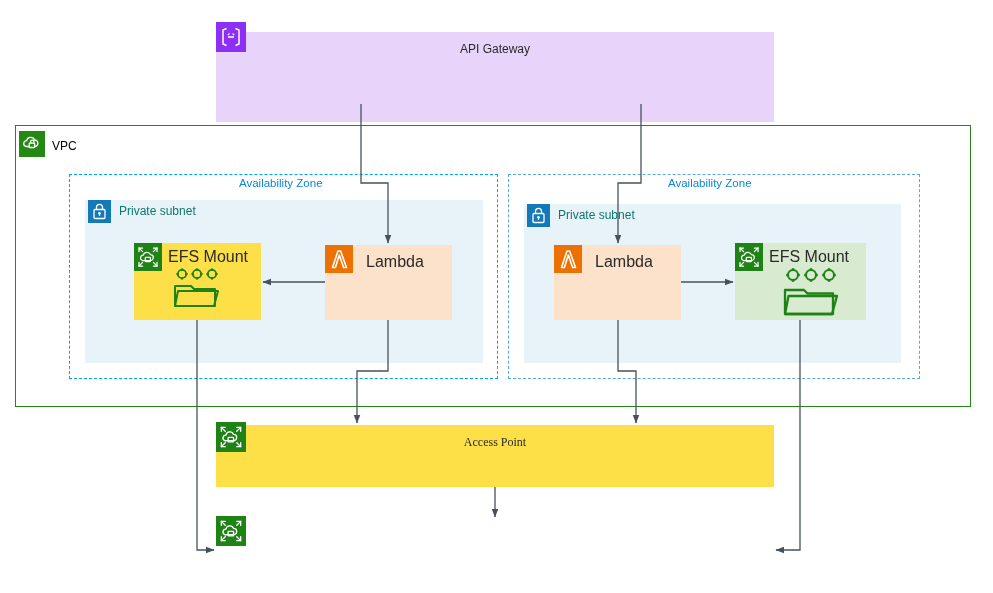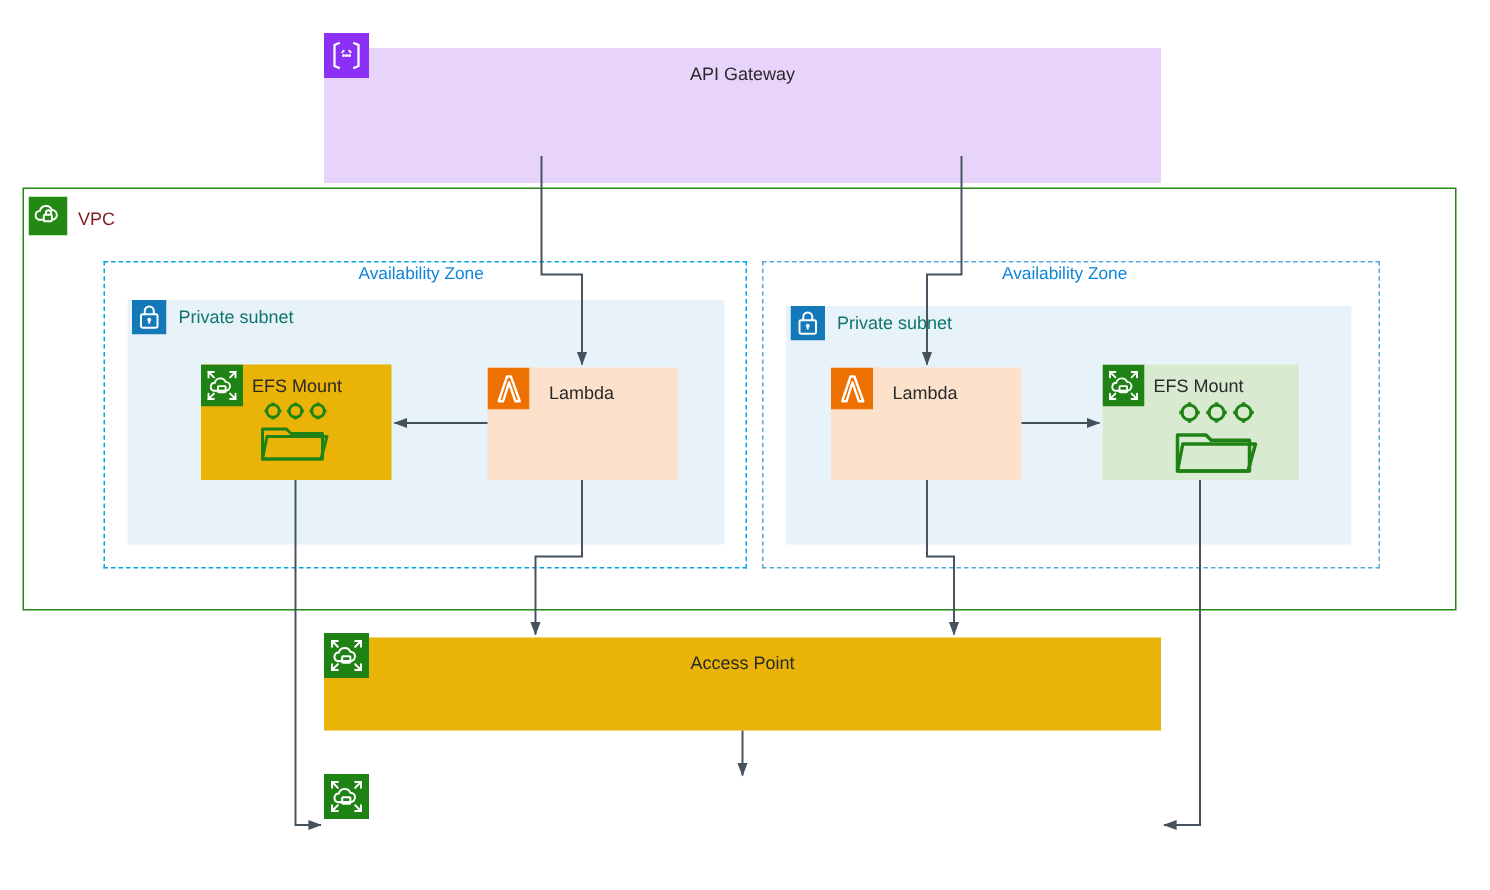--- a/index.html
+++ b/index.html
@@ -33,49 +33,49 @@
     border: none;
   }
 
   
   .res-box {
     background: #e9f0e4;
     border: none;
   }
   .res-box.apigw   { background: #e8d4fa; }
   .res-box.lambda  { background: #fce2cb; }
-  .res-box.efs     { background: #eab308; }
+  .res-box.efs     { background: #fde047; font-family: Liberation Serif, serif; }
   .res-box.efsfull { background: #d8ead0; }
 
   
   .box-title {
     position: absolute;
     top: 10px;
     left: 0;
     right: 0;
     text-align: center;
     font-size: 12px;
     color: #2a2a2a;
     line-height: 14px;
     pointer-events: none;
   }
   .inline-label {
     position: absolute;
-    font-size: 12px;
+    font-size: 16px;
     color: #2a2a2a;
     line-height: 14px;
     white-space: nowrap;
   }
   .group-label {
     position: absolute;
     font-size: 11px;
     line-height: 13px;
     white-space: nowrap;
   }
-  .group-label.vpc   { color: #7f1d1d; font-size: 12px; }
+  .group-label.vpc   { color: #000000; font-size: 12px; }
   .group-label.az    { color: #0d85d8; font-size: 11.5px; text-align: center; }
   .group-label.subnet{ color: #0f766e; font-size: 12px; }
 
   
   .icon-tile {
     position: absolute;
     display: block;
     line-height: 0;
   }
   .icon-tile svg { display: block; }

